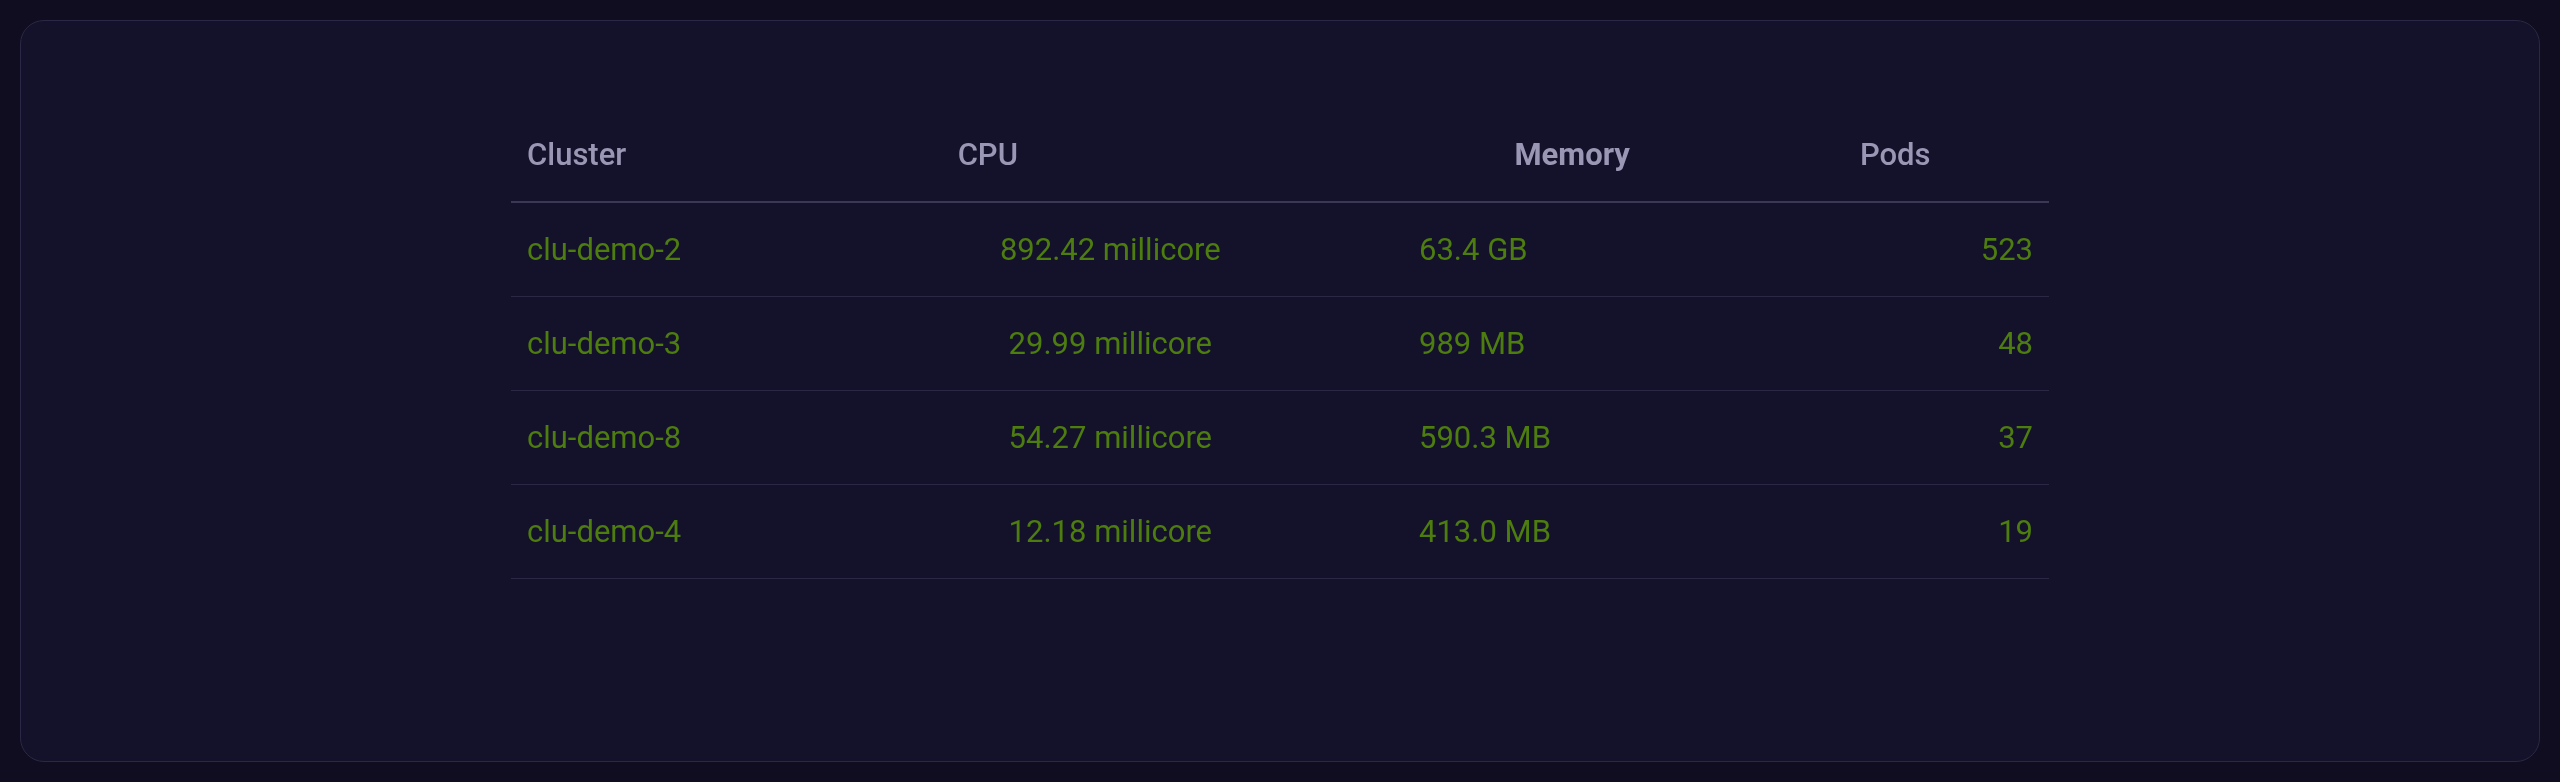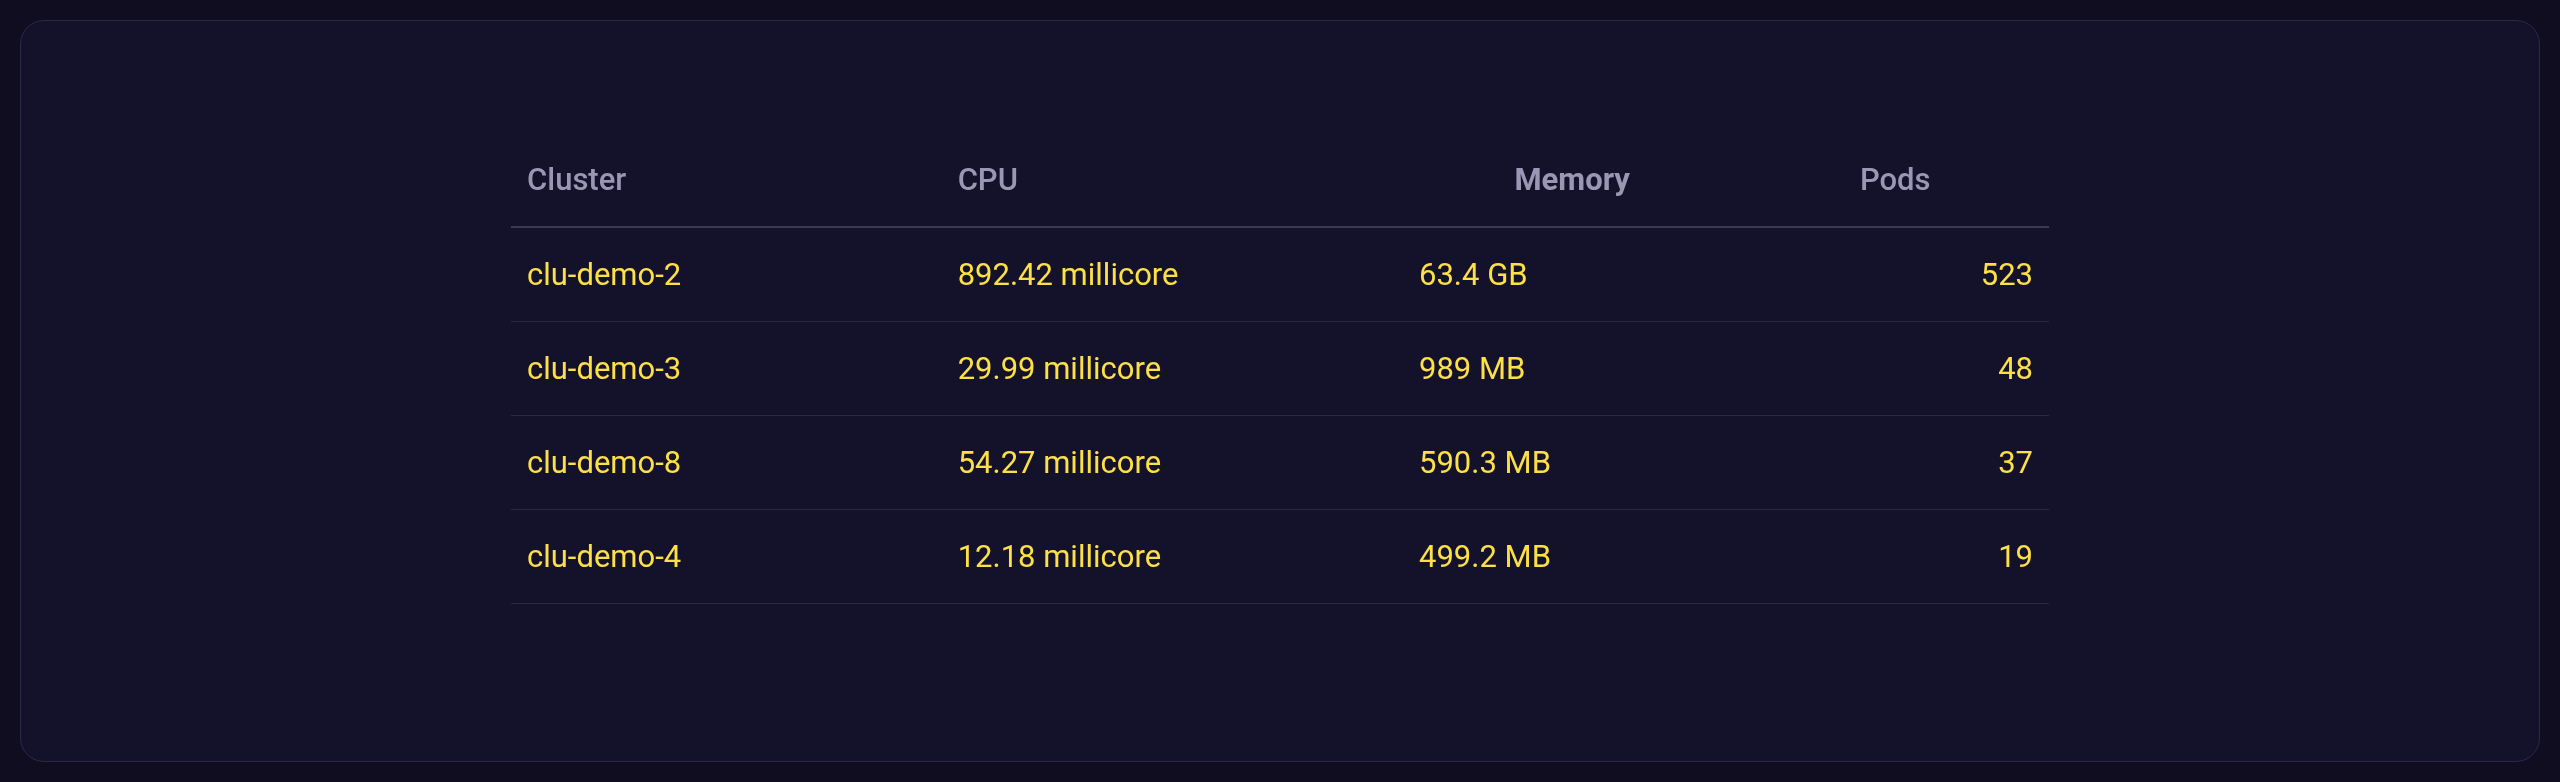--- a/index.html
+++ b/index.html
@@ -13,21 +13,21 @@
       width: 2560px;
       height: 782px;
       padding: 20px;
     }
     .panel {
       background-color: #14122a;
       border: 1px solid #2a2845;
       border-radius: 24px;
       width: 100%;
       height: 100%;
-      padding: 120px 490px;
+      padding: 95px 490px;
       display: flex;
       align-items: flex-start;
       justify-content: center;
     }
     table {
       width: 100%;
       border-collapse: collapse;
       color: #e8e6f0;
     }
     thead th {
@@ -41,30 +41,30 @@
     thead th.col-cpu,
     thead th.col-memory {
       text-align: center;
     }
     thead th.col-pods {
       text-align: right;
     }
     tbody td {
       font-size: 31px;
       font-weight: 400;
-      color: #fde047;
+      color: #4d7c0f;
       padding: 28px 16px;
       border-bottom: 1px solid #2a2845;
     }
     tbody td.col-cluster {
       text-align: left;
       width: 28%;
     }
     tbody td.col-cpu {
-      text-align: left;
+      text-align: center;
       width: 30%;
       padding-right: 140px;
     }
     tbody td.col-memory {
       text-align: left;
       width: 22%;
       padding-right: 110px;
     }
     tbody td.col-pods {
       text-align: right;
@@ -115,18 +115,18 @@
       </tr>
       <tr>
         <td class="col-cluster">clu-demo-8</td>
         <td class="col-cpu">54.27 millicore</td>
         <td class="col-memory">590.3 MB</td>
         <td class="col-pods">37</td>
       </tr>
       <tr>
         <td class="col-cluster">clu-demo-4</td>
         <td class="col-cpu">12.18 millicore</td>
-        <td class="col-memory">499.2 MB</td>
+        <td class="col-memory">413.0 MB</td>
         <td class="col-pods">19</td>
       </tr>
     </tbody>
   </table>
 </div>
 
 </body></html>

